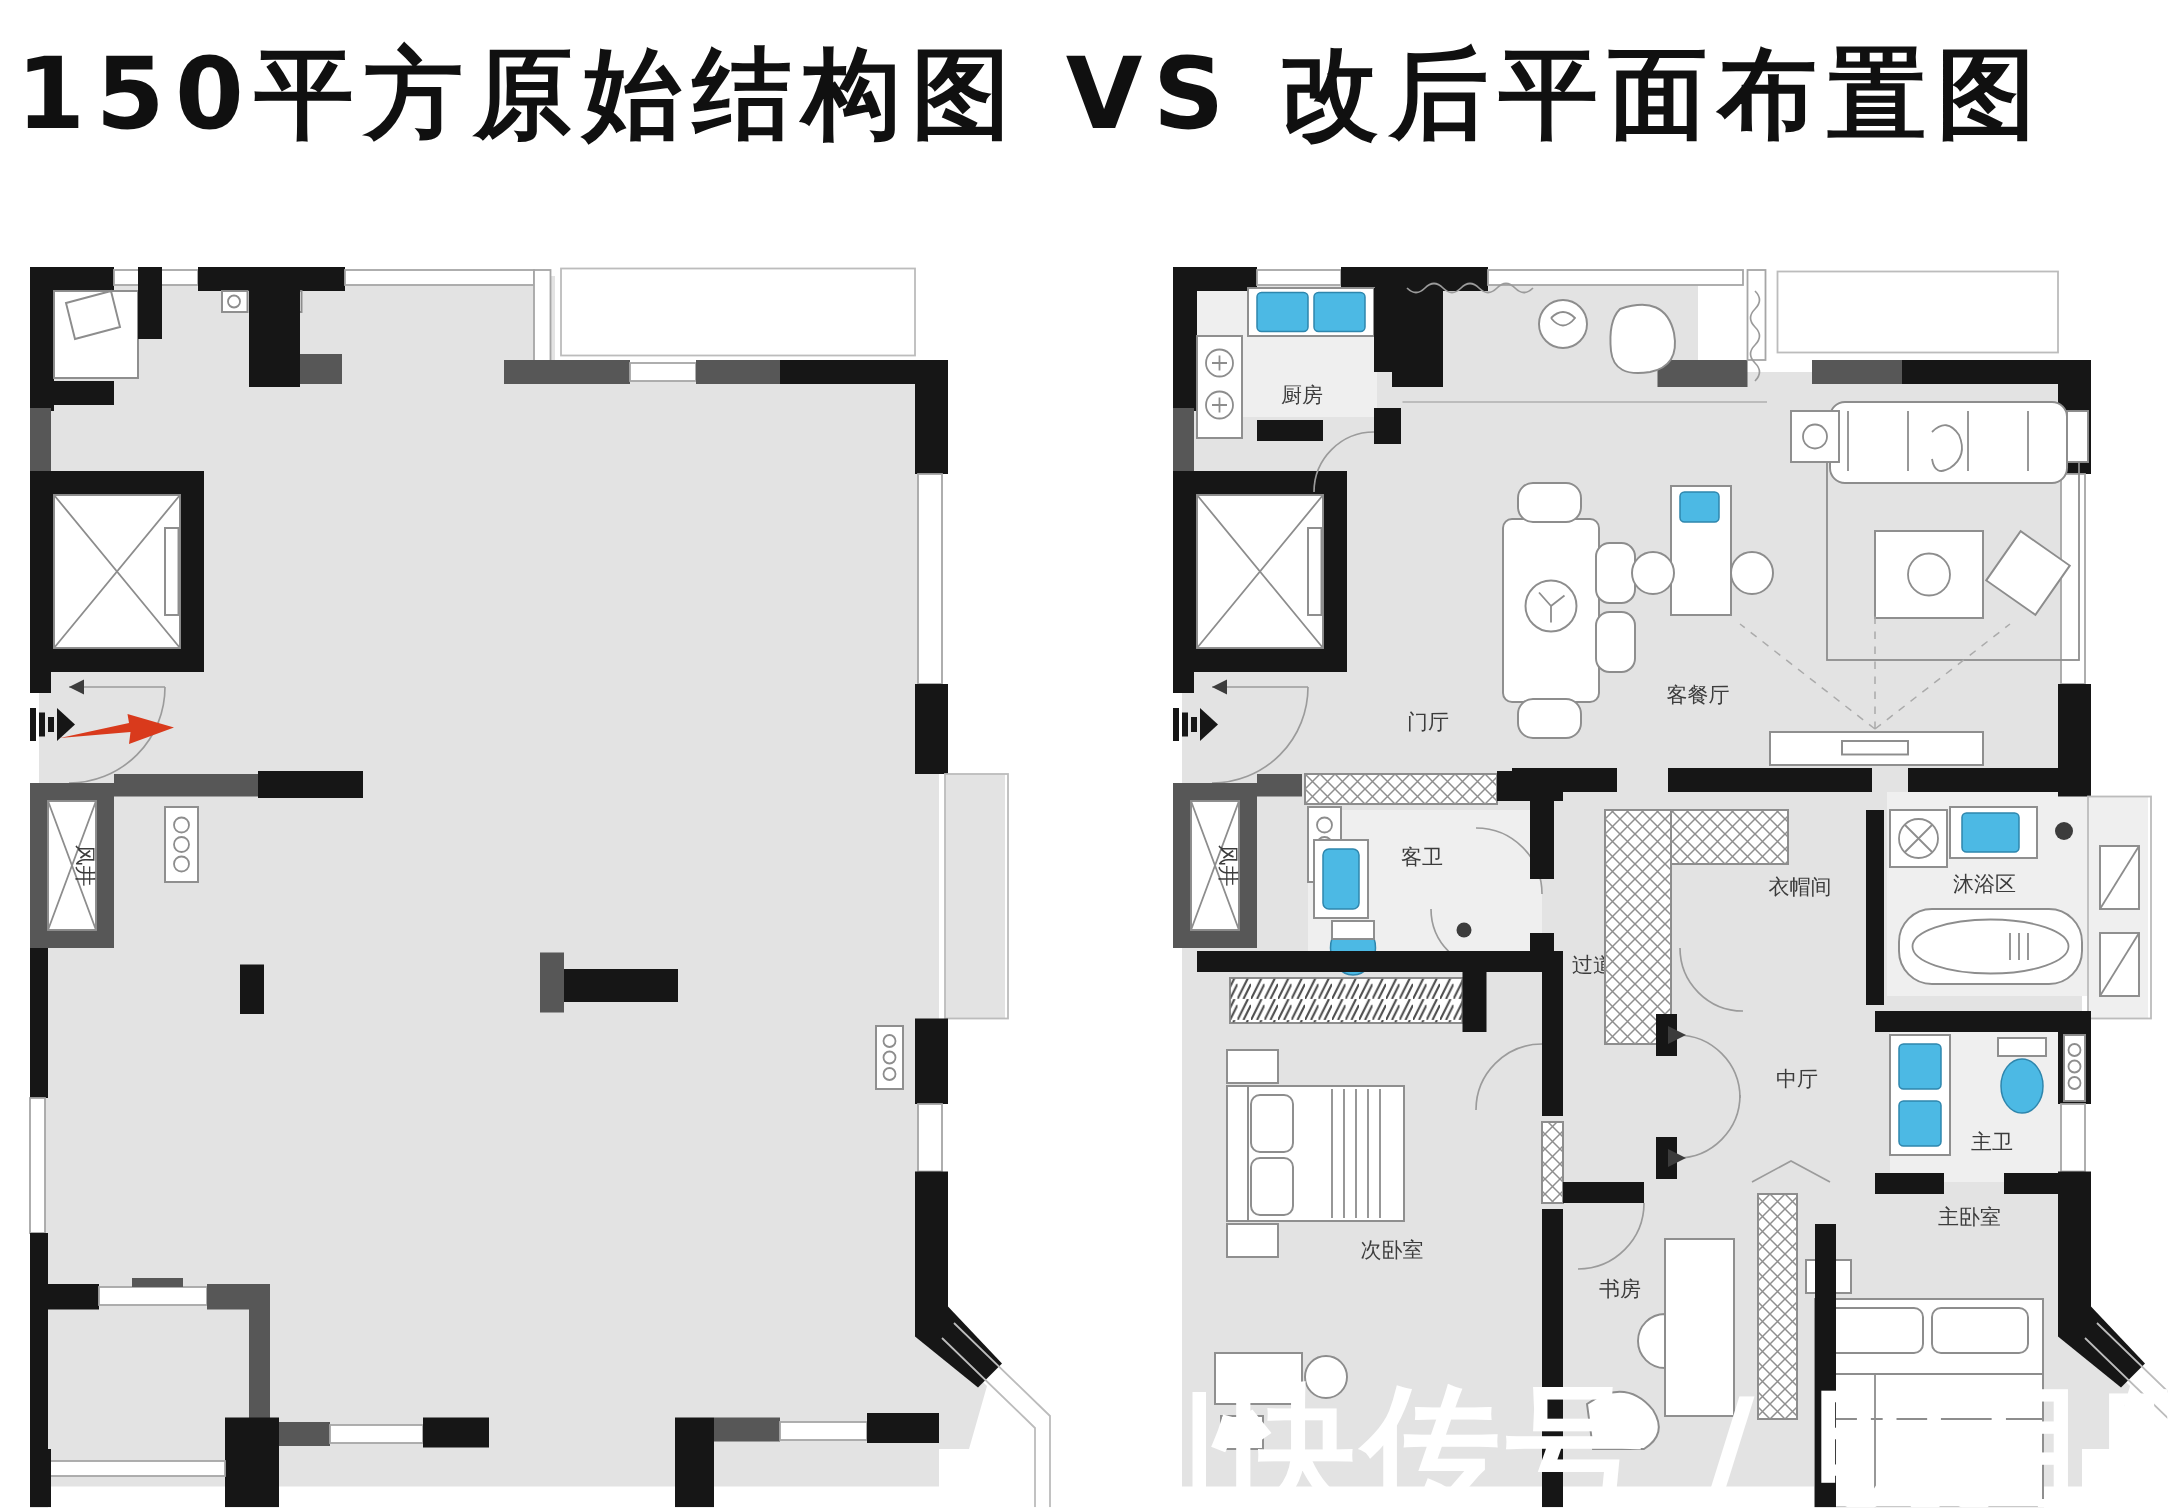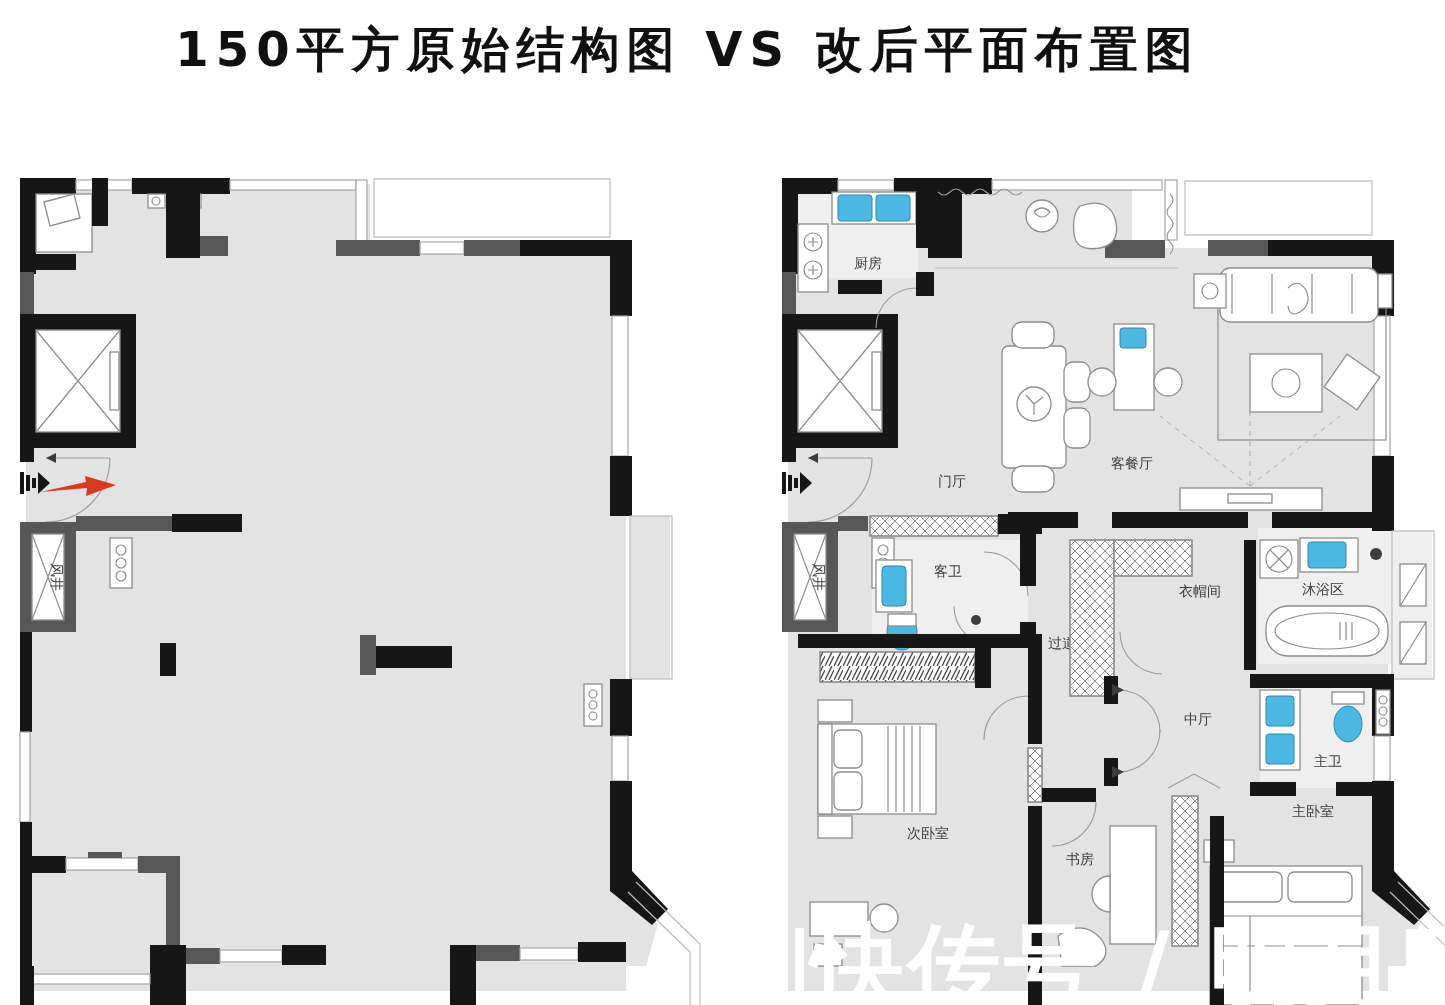--- a/index.html
+++ b/index.html
@@ -1,19 +1,19 @@
 <!DOCTYPE html>
 <html><head>
 <meta charset="utf-8">
 <style>
   html,body{margin:0;padding:0;background:#ffffff;}
   .stage{position:relative;width:1445px;height:1005px;background:#fff;overflow:hidden;
          font-family:"DejaVu Sans","Liberation Sans",sans-serif;}
   .title{position:absolute;left:0;top:18px;width:1375px;text-align:center;
-         font-size:48px;font-weight:900;color:#101010;letter-spacing:7px;white-space:nowrap;}
+         font-size:66px;font-weight:900;color:#101010;letter-spacing:7px;white-space:nowrap;}
   .plan{position:absolute;top:176px;width:700px;height:829px;}
   .plan-left{left:18px;}
   .plan-right{left:780px;}
   svg text{font-family:"DejaVu Sans","Liberation Sans",sans-serif;}
   .wb{fill:#161616;}
   .wg{fill:#575757;}
   .flo{fill:#e3e3e3;}
   .flw{fill:#efefef;}
   .win{fill:#ffffff;stroke:#a6a6a6;stroke-width:1.2;}
   .fur{fill:#ffffff;stroke:#8d8d8d;stroke-width:1.3;}

